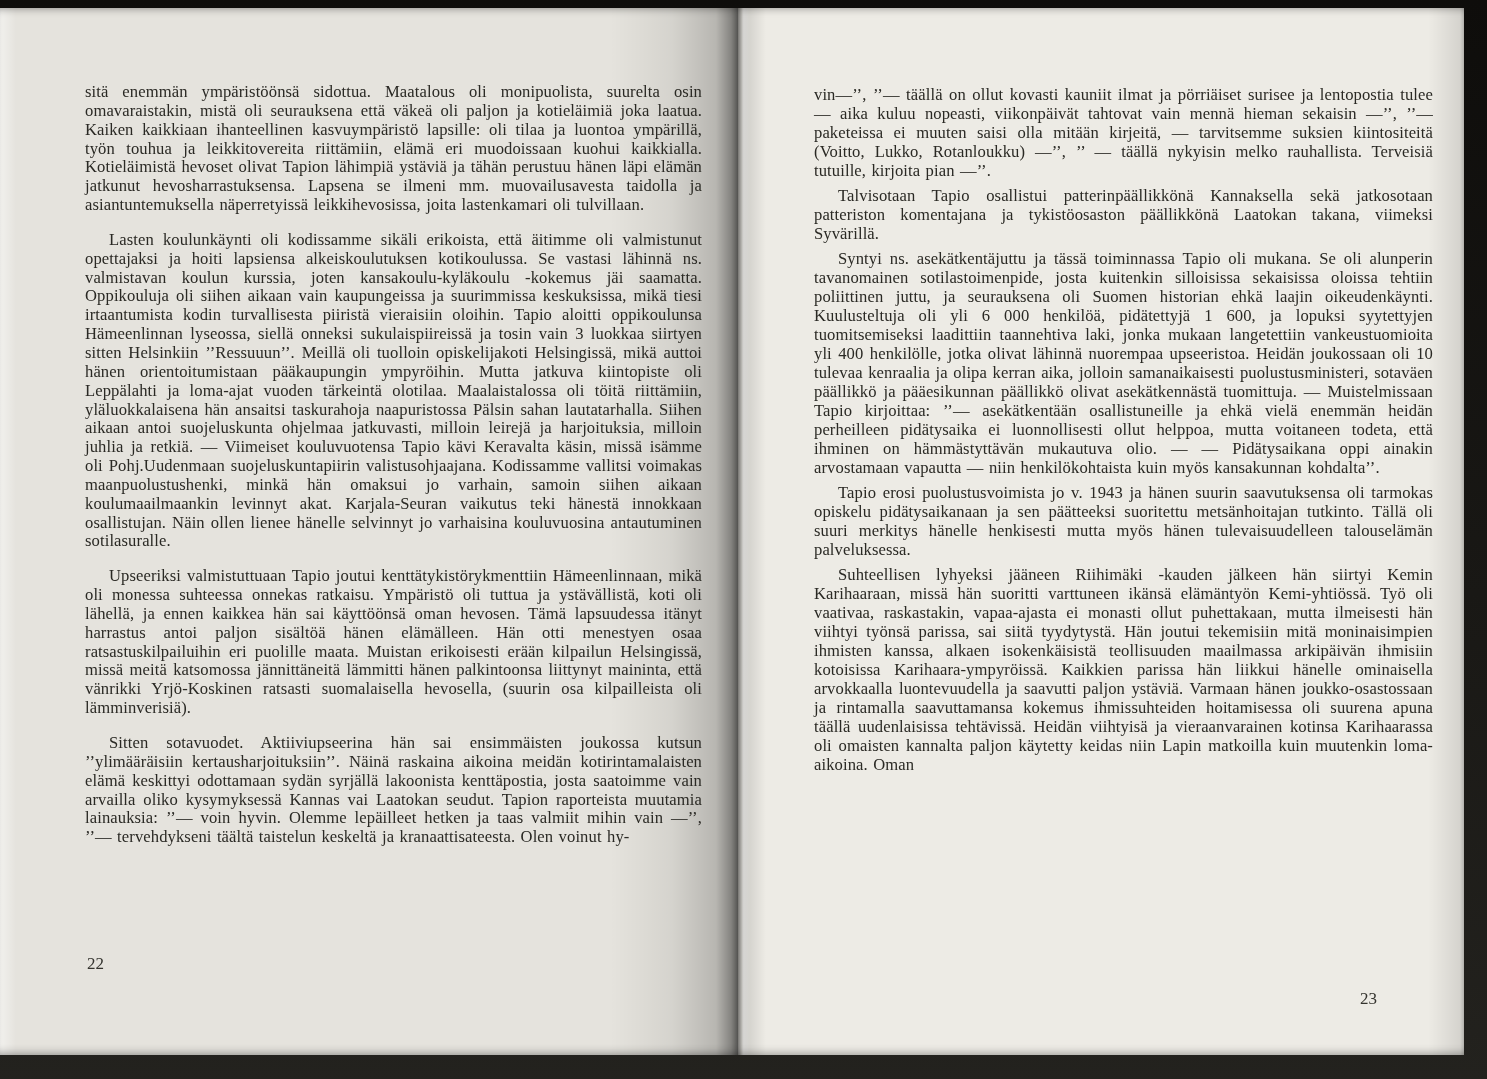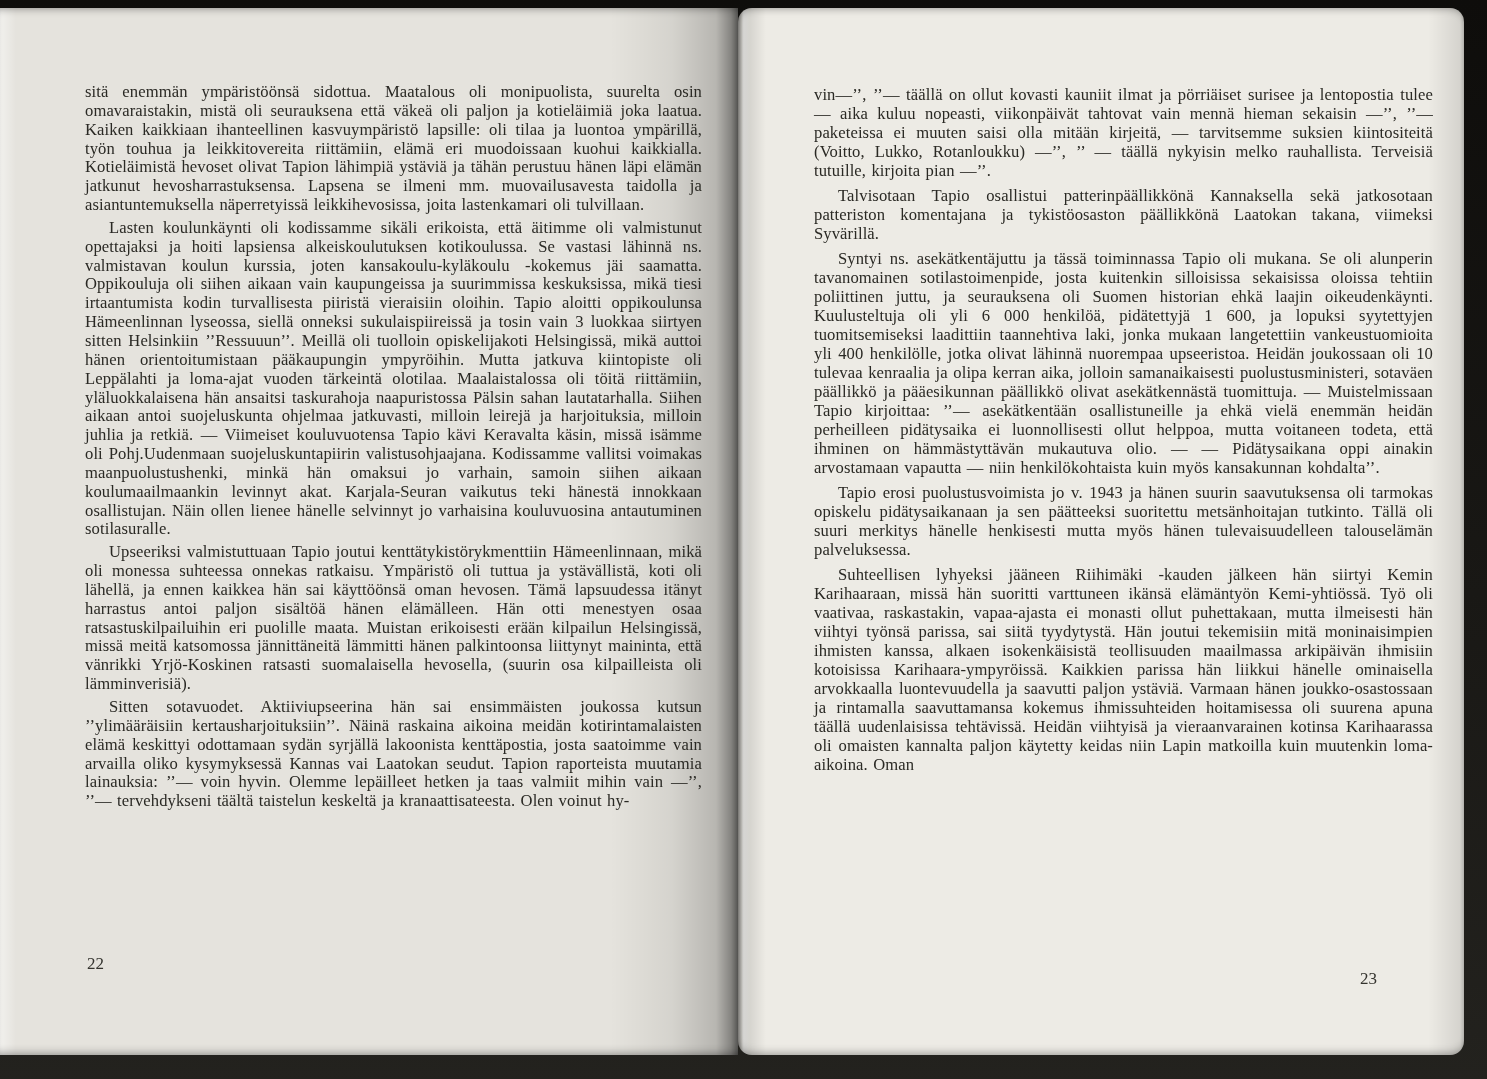--- a/index.html
+++ b/index.html
@@ -33,21 +33,20 @@
   }
   .page-right {
     left: 738px;
     width: 726px;
     background-color: #edebe5;
     background-image:
       linear-gradient(90deg, rgba(0,0,0,0.48) 0px, rgba(0,0,0,0.14) 5px, rgba(0,0,0,0.0) 28px),
       linear-gradient(90deg, rgba(255,255,255,0.0) 3px, rgba(255,255,255,0.55) 6px, rgba(255,255,255,0.0) 12px),
       linear-gradient(90deg, rgba(0,0,0,0) 690px, rgba(0,0,0,0.10) 722px, rgba(0,0,0,0.22) 726px);
     box-shadow: inset 0 7px 9px -7px rgba(0,0,0,0.40), inset 0 -9px 10px -8px rgba(0,0,0,0.38);
-    border-radius: 14px;
   }
   .textcol {
     position: absolute;
     text-align: justify;
     color: #2a2924;
     font-family: "Liberation Serif", "DejaVu Serif", serif;
     letter-spacing: 0.1px;
   }
   .page-left .textcol {
     left: 85px;
@@ -61,30 +60,30 @@
     top: 77px;
     width: 619px;
     font-size: 16.6px;
     line-height: 19px;
   }
   .para {
     margin: 0;
     word-spacing: 0.07em;
   }
   .para.indent { text-indent: 24px; }
-  .page-left .para + .para { margin-top: 4px; }
+  .page-left .para + .para { margin-top: 16px; }
   .page-right .para + .para { margin-top: 6px; }
   .pagenum {
     position: absolute;
     font-family: "Liberation Serif", "DejaVu Serif", serif;
     font-size: 17px;
     color: #34332e;
   }
   .pagenum-left { left: 87px; top: 946px; }
-  .pagenum-right { left: 622px; top: 961px; }
+  .pagenum-right { left: 622px; top: 981px; }
 </style>
 </head>
 <body>
 
 <div class="scan">
 
   <div class="page page-left">
     <div class="textcol">
         <p class="para">sitä enemmän ympäristöönsä sidottua. Maatalous oli monipuolista, suurelta osin omavaraistakin, mistä oli seurauksena että väkeä oli paljon ja kotieläimiä joka laatua. Kaiken kaikkiaan ihanteellinen kasvuympäristö lapsille: oli tilaa ja luontoa ympärillä, työn touhua ja leikkitovereita riittämiin, elämä eri muodoissaan kuohui kaikkialla. Kotieläimistä hevoset olivat Tapion lähimpiä ystäviä ja tähän perustuu hänen läpi elämän jatkunut hevosharrastuksensa. Lapsena se ilmeni mm. muovailusavesta taidolla ja asiantuntemuksella näperretyissä leikkihevosissa, joita lastenkamari oli tulvillaan.</p>
         <p class="para indent">Lasten koulunkäynti oli kodissamme sikäli erikoista, että äitimme oli valmistunut opettajaksi ja hoiti lapsiensa alkeiskoulutuksen kotikoulussa. Se vastasi lähinnä ns. valmistavan koulun kurssia, joten kansakoulu-kyläkoulu -kokemus jäi saamatta. Oppikouluja oli siihen aikaan vain kaupungeissa ja suurimmissa keskuksissa, mikä tiesi irtaantumista kodin turvallisesta piiristä vieraisiin oloihin. Tapio aloitti oppikoulunsa Hämeenlinnan lyseossa, siellä onneksi sukulaispiireissä ja tosin vain 3 luokkaa siirtyen sitten Helsinkiin ’’Ressuuun’’. Meillä oli tuolloin opiskelijakoti Helsingissä, mikä auttoi hänen orientoitumistaan pääkaupungin ympyröihin. Mutta jatkuva kiintopiste oli Leppälahti ja loma-ajat vuoden tärkeintä olotilaa. Maalaistalossa oli töitä riittämiin, yläluokkalaisena hän ansaitsi taskurahoja naapuristossa Pälsin sahan lautatarhalla. Siihen aikaan antoi suojeluskunta ohjelmaa jatkuvasti, milloin leirejä ja harjoituksia, milloin juhlia ja retkiä. — Viimeiset kouluvuotensa Tapio kävi Keravalta käsin, missä isämme oli Pohj.Uudenmaan suojeluskuntapiirin valistusohjaajana. Kodissamme vallitsi voimakas maanpuolustushenki, minkä hän omaksui jo varhain, samoin siihen aikaan koulumaailmaankin levinnyt akat. Karjala-Seuran vaikutus teki hänestä innokkaan osallistujan. Näin ollen lienee hänelle selvinnyt jo varhaisina kouluvuosina antautuminen sotilasuralle.</p>

